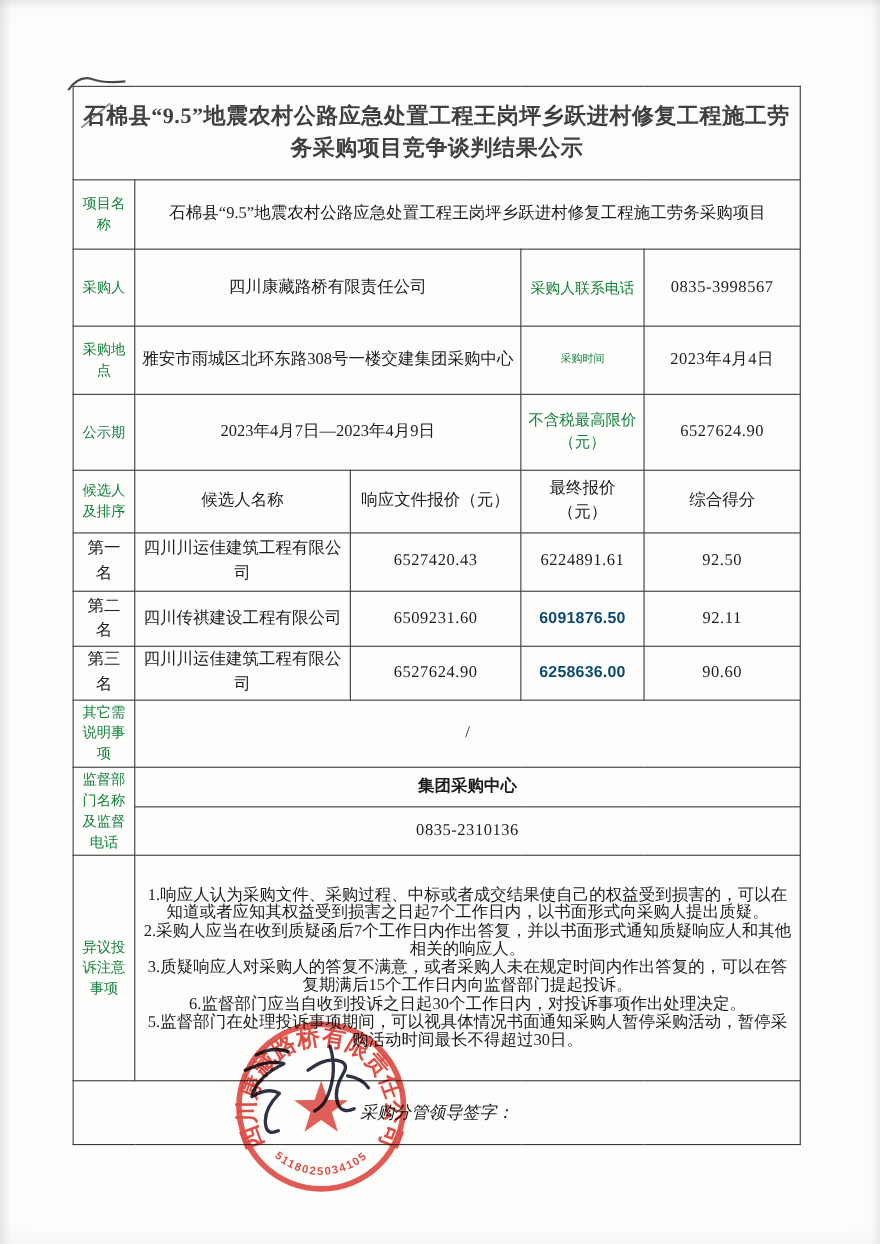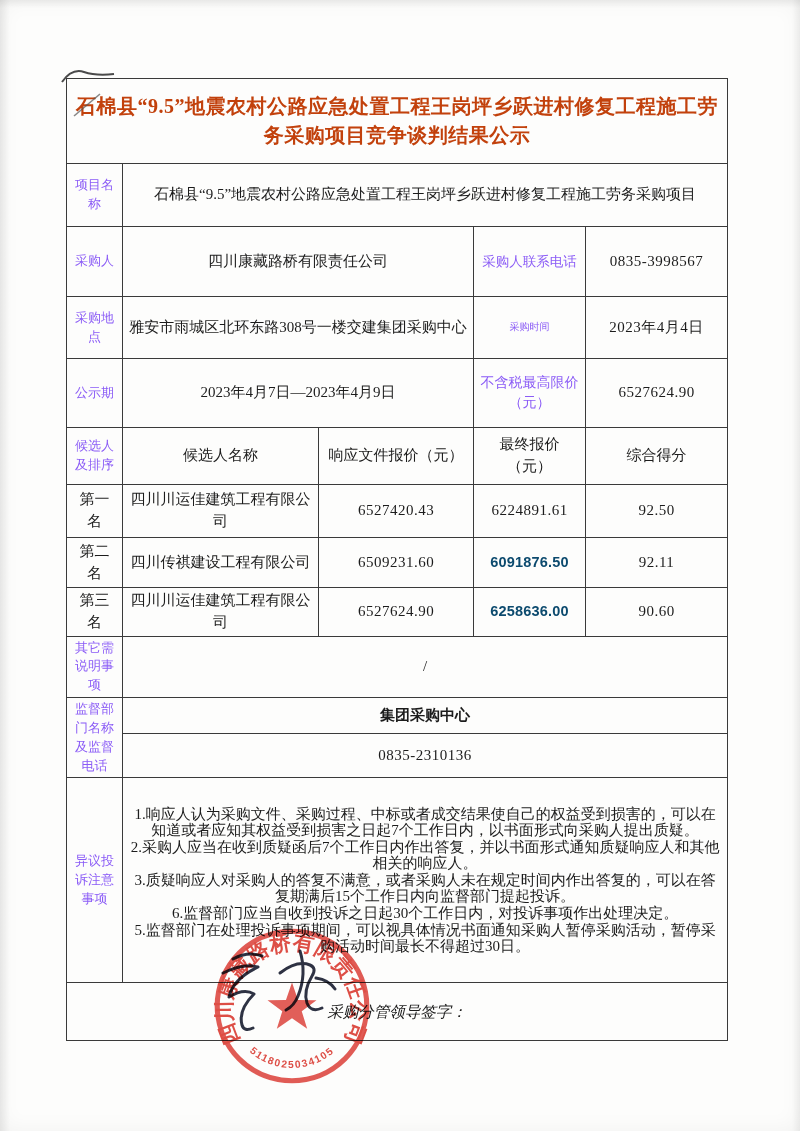--- a/index.html
+++ b/index.html
@@ -24,23 +24,23 @@
   }
   table.doc td{
     border:1.5px solid #3a3a3a;
     text-align:center;vertical-align:middle;
     padding:2px 6px;
     overflow:hidden;
     line-height:1.45;
   }
   td.title-cell{
     font-size:20px;font-weight:bold;line-height:35px;
-    letter-spacing:0.5px;padding:4px 14px;color:#c2410c;
+    letter-spacing:0.5px;padding:4px 14px;color:#404040;
   }
-  td.lab{font-size:13px;padding:2px 2px;line-height:1.5;color:#8b5cf6;}
+  td.lab{font-size:13px;padding:2px 2px;line-height:1.5;color:#15803d;}
   td.left{text-align:left;padding-left:8px;}
   td.num{font-size:15px;letter-spacing:0.5px;}
   td.typed{font-family:"Liberation Sans",sans-serif;font-weight:bold;font-size:14.5px;letter-spacing:0.2px;color:#0c4a6e;}
   td.dept{font-weight:600;margin-top:44px;}
   td.notes-cell{text-align:left;vertical-align:top;padding:8px 8px 4px 8px;font-size:15px;}
   .note-line{line-height:16px;margin:0 0 1px 0;}
   td.sig-cell{text-align:left;padding-left:10px;font-size:15.5px;font-style:italic;}
 
   .stamp{position:absolute;left:208px;top:922px;width:168px;height:168px;
     mix-blend-mode:multiply;opacity:0.93;}

